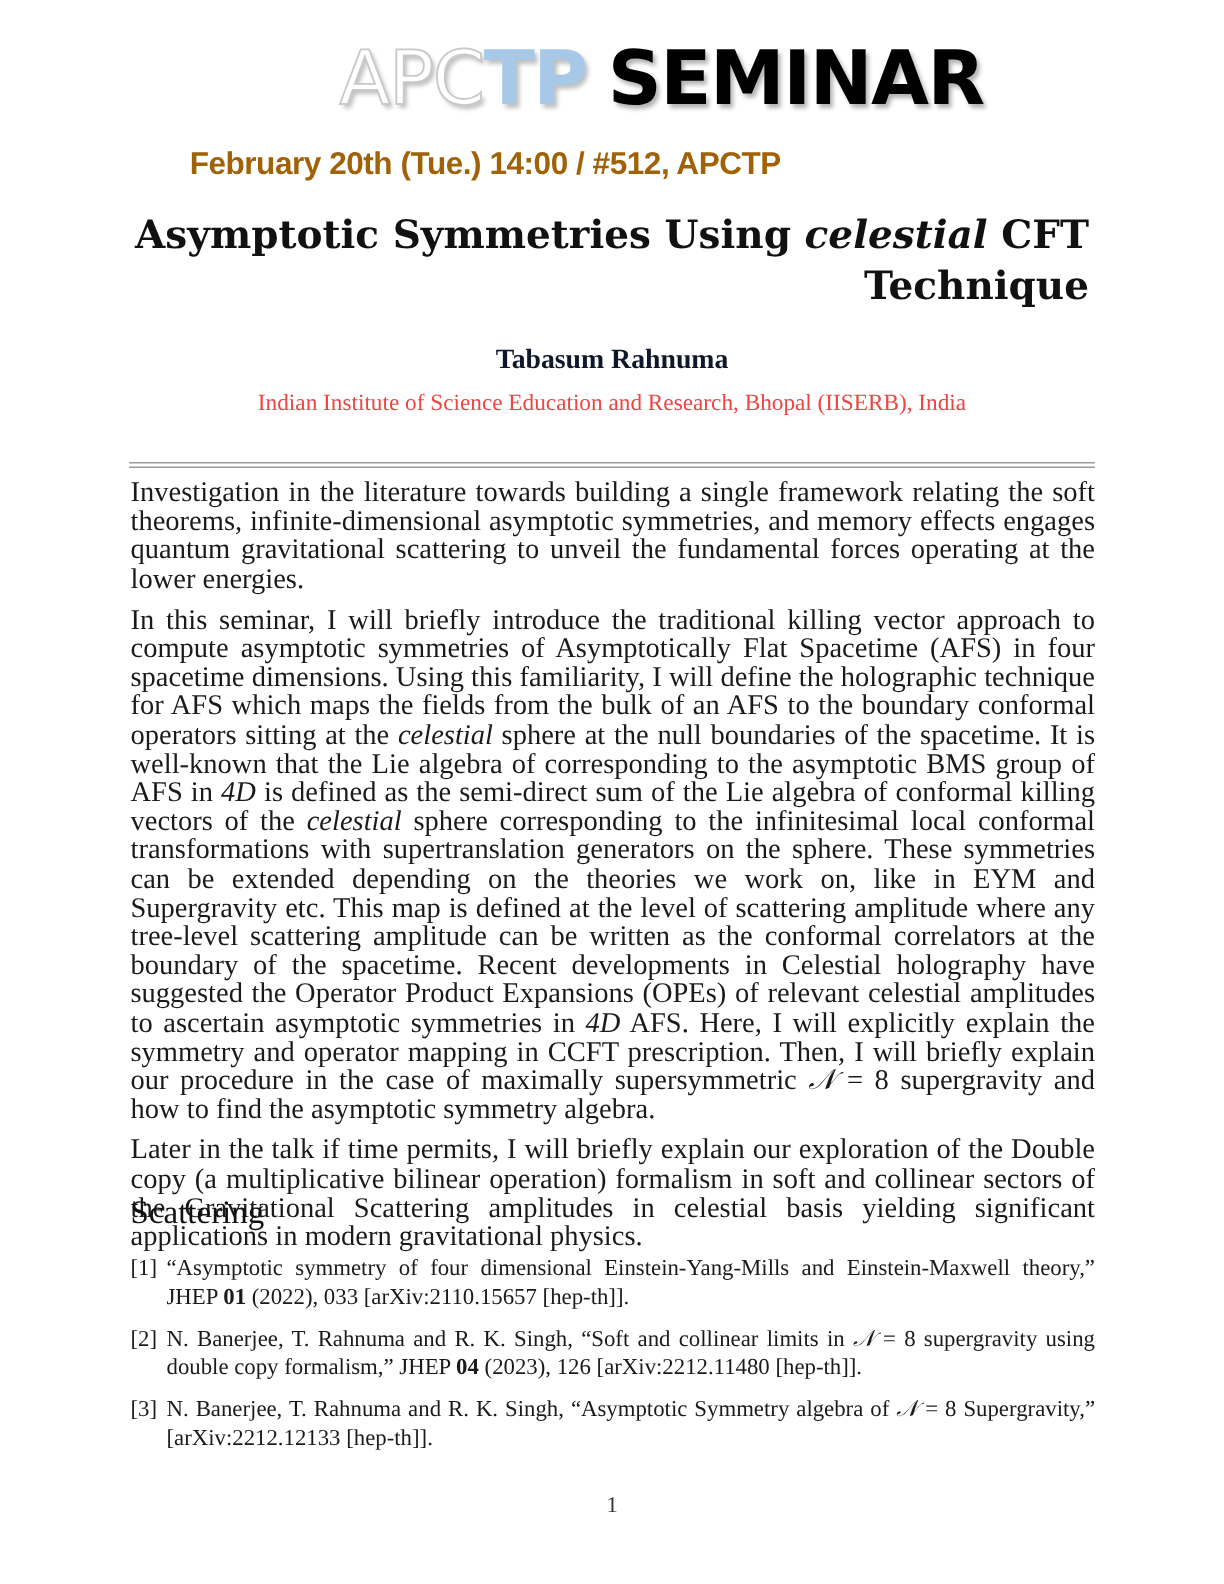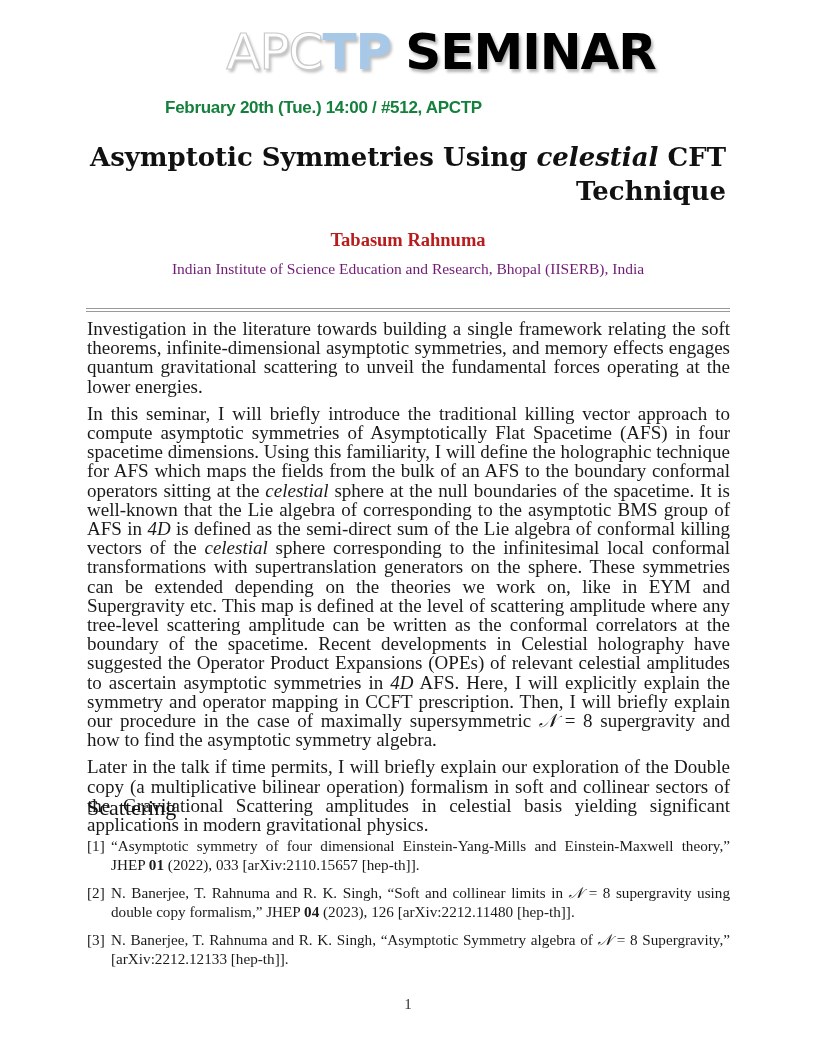--- a/index.html
+++ b/index.html
@@ -7,31 +7,31 @@
   .page { position: absolute; left: 0; top: 0; width: 816px; height: 1056px; }
 
   
   .banner { position: absolute; top: 22px; left: 0; width: 816px; text-align: center; height: 60px; padding-left: 33px; }
   .banner-logo { display: inline-block; font-family: "DejaVu Sans", sans-serif; font-weight: bold; font-size: 50px; line-height: 60px; letter-spacing: -1px; }
   .banner-apc { color: #ffffff; font-weight: normal; -webkit-text-stroke: 1.2px #c9c9c9; text-shadow: 2px 3px 3px rgba(0,0,0,0.25); }
   .banner-tp { color: #a8c8e8; text-shadow: 2px 3px 3px rgba(0,0,0,0.25); }
   .banner-seminar { color: #000000; text-shadow: 2px 3px 3px rgba(0,0,0,0.3); margin-left: 14px; }
 
   .event-line { position: absolute; top: 98px; left: 0; width: 647px; text-align: center;
-    font-family: "Liberation Sans", sans-serif; font-weight: bold; font-size: 17px; color: #15803d; letter-spacing: -0.3px; }
+    font-family: "Liberation Sans", sans-serif; font-weight: bold; font-size: 21px; color: #a16207; letter-spacing: -0.3px; }
 
   
   .title { position: absolute; top: 140px; left: 90px; width: 636px; text-align: right;
     font-family: "DejaVu Serif", serif; font-weight: bold; font-size: 26px; line-height: 34px; color: #111; }
   .title em { font-style: italic; }
 
   .author { position: absolute; top: 230px; left: 0; width: 816px; text-align: center;
-    font-family: "Liberation Serif", serif; font-weight: bold; font-size: 18.5px; color: #b91c1c; }
+    font-family: "Liberation Serif", serif; font-weight: bold; font-size: 18.5px; color: #0f172a; }
   .affil { position: absolute; top: 259px; left: 0; width: 816px; text-align: center;
-    font-family: "Liberation Serif", serif; font-size: 15.5px; line-height: 20px; color: #701a75; }
+    font-family: "Liberation Serif", serif; font-size: 15.5px; line-height: 20px; color: #ef4444; }
 
   .rule { position: absolute; left: 86px; width: 644px; height: 1px; background: #9a9a9a; }
   .rule1 { top: 308px; }
   .rule2 { top: 311px; }
 
   
   .body { position: absolute; top: 319px; left: 87px; width: 643px;
     font-family: "Liberation Serif", serif; font-size: 19px; line-height: 19.2px; color: #1a1a1a; text-align: justify; }
   .body p { margin: 0 0 8px 0; }
   .body i { font-style: italic; }

